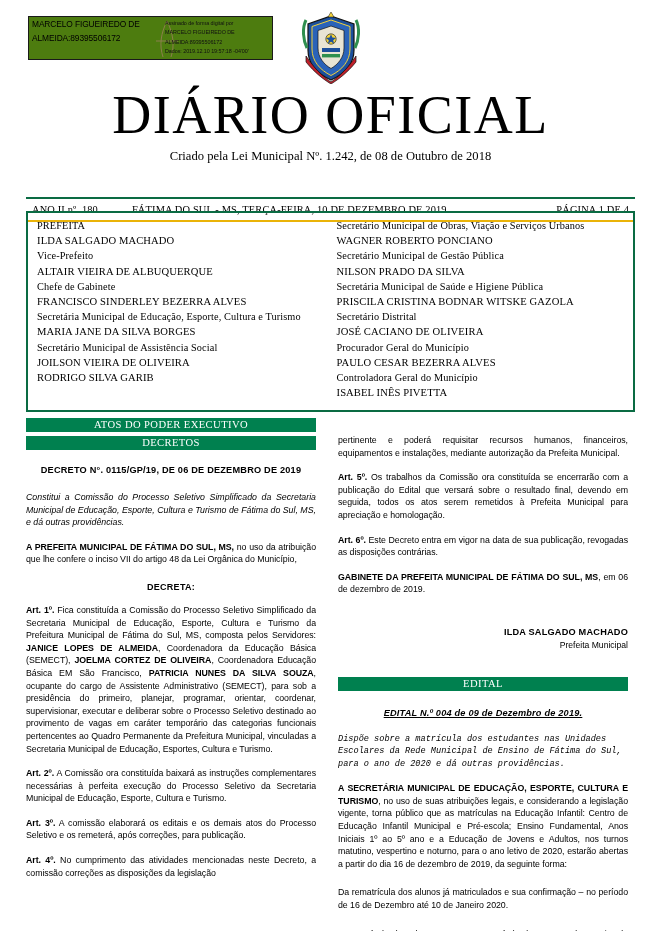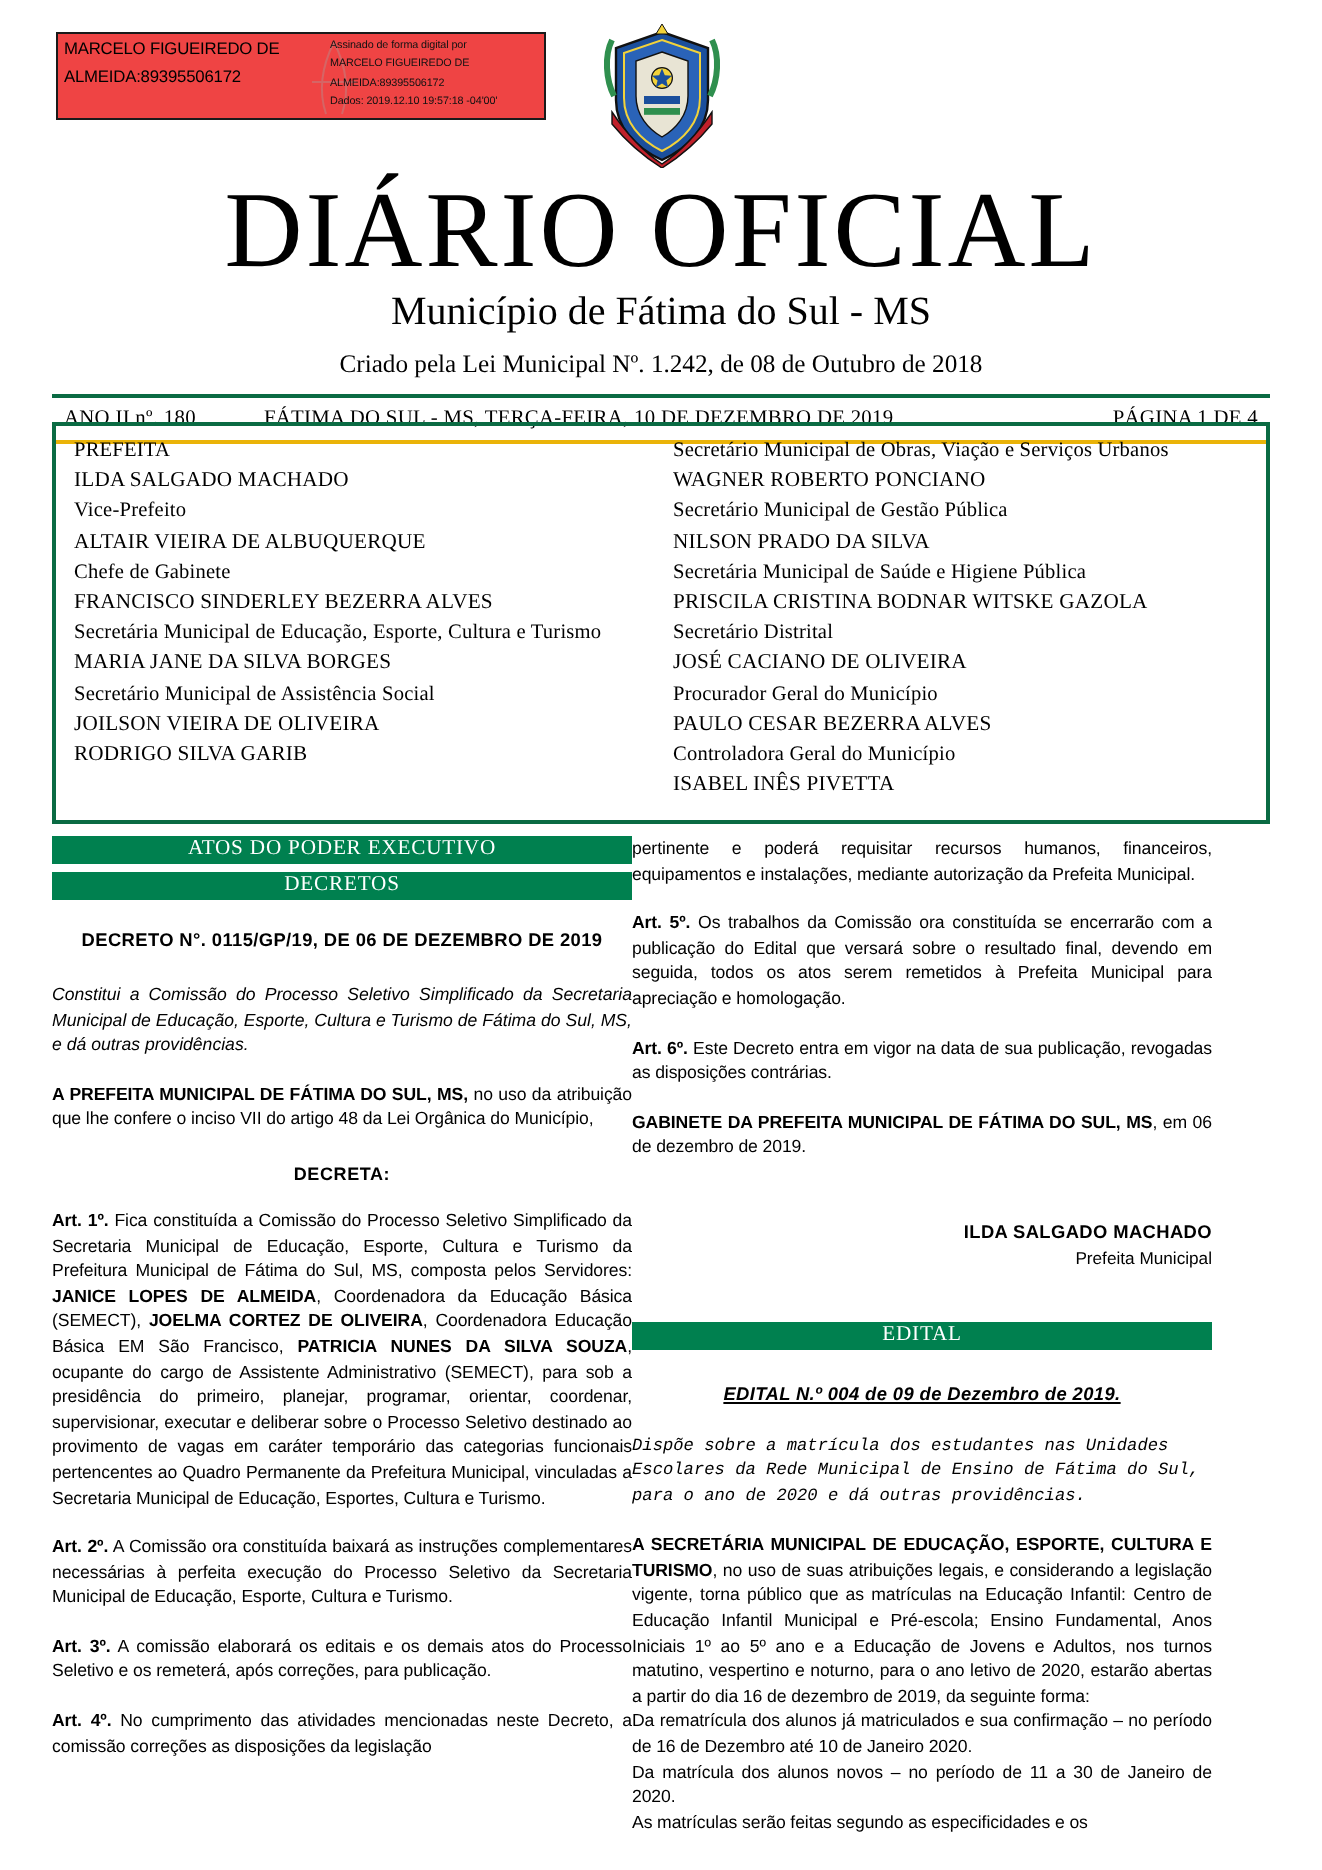--- a/index.html
+++ b/index.html
@@ -30,21 +30,21 @@
   .sig-wrap {
     position: absolute;
     left: 28px;
     top: 16px;
     display: flex;
     align-items: stretch;
     border: 1px solid #1a1a1a;
     width: 245px;
     height: 44px;
     box-sizing: border-box;
-    background: #ef4444;
+    background: #4d7c0f;
   }
   .sig-left {
     width: 132px;
     padding: 1px 2px 0 3px;
     box-sizing: border-box;
     font-family: "Liberation Sans", sans-serif;
     font-size: 8.4px;
     line-height: 13.6px;
     letter-spacing: -0.1px;
     color: #000;
@@ -173,20 +173,21 @@
   }
 
   
   .columns {
     position: absolute;
     left: 26px;
     right: 26px;
     top: 418px;
     bottom: 4px;
     display: flex;
+    gap: 22px;
   }
   .col-body {
     width: 290px;
     position: relative;
     overflow: hidden;
   }
 
   .green-bar {
     background: #00804f;
     color: #ffffff;
@@ -219,21 +220,21 @@
     margin: 14px 0 0 0;
   }
   .para {
     font-family: "Liberation Sans", sans-serif;
     font-size: 8.8px;
     line-height: 12.6px;
     text-align: justify;
     margin: 12px 0 0 0;
     letter-spacing: -0.05px;
   }
-  .para.tight { margin-top: 0; }
+  .para.tight { margin-top: 16px; }
   .para b { font-weight: bold; }
   .decreta {
     font-family: "Liberation Sans", sans-serif;
     font-weight: bold;
     font-size: 9px;
     text-align: center;
     margin: 16px 0 0 0;
     letter-spacing: .3px;
   }
   .sign-block {
@@ -301,21 +302,20 @@
       <rect x="22" y="42" width="18" height="3.4" fill="#2f8f4e"></rect>
       <path d="M6 44 C14 56, 22 64, 31 70 C40 64, 48 56, 56 44 L56 50 C47 61, 39 67, 31 72 C23 67, 15 61, 6 50 Z" fill="#c0202a" stroke="#111" stroke-width=".7"></path>
       <path d="M6 8 C2 16, 3 28, 7 36" stroke="#2f8f4e" stroke-width="3" fill="none"></path>
       <path d="M56 8 C60 16, 59 28, 55 36" stroke="#2f8f4e" stroke-width="3" fill="none"></path>
       <path d="M31 0 L34 5 L28 5 Z" fill="#f2d23a" stroke="#111" stroke-width=".5"></path>
     </g>
   </svg>
 
   <div class="masthead">
     <div class="title-main">DIÁRIO OFICIAL</div>
-    <div class="title-sub">Município de Fátima do Sul - MS</div>
     <div class="title-law">Criado pela Lei Municipal Nº. 1.242, de 08 de Outubro de 2018</div>
   </div>
 
   <div class="issue-bar">
     <span class="issue-ano">ANO II nº. 180</span>
     <span class="issue-date">FÁTIMA DO SUL - MS, TERÇA-FEIRA, 10 DE DEZEMBRO DE 2019</span>
     <span class="issue-page">PÁGINA 1 DE 4</span>
   </div>
 
   <div class="officials">

